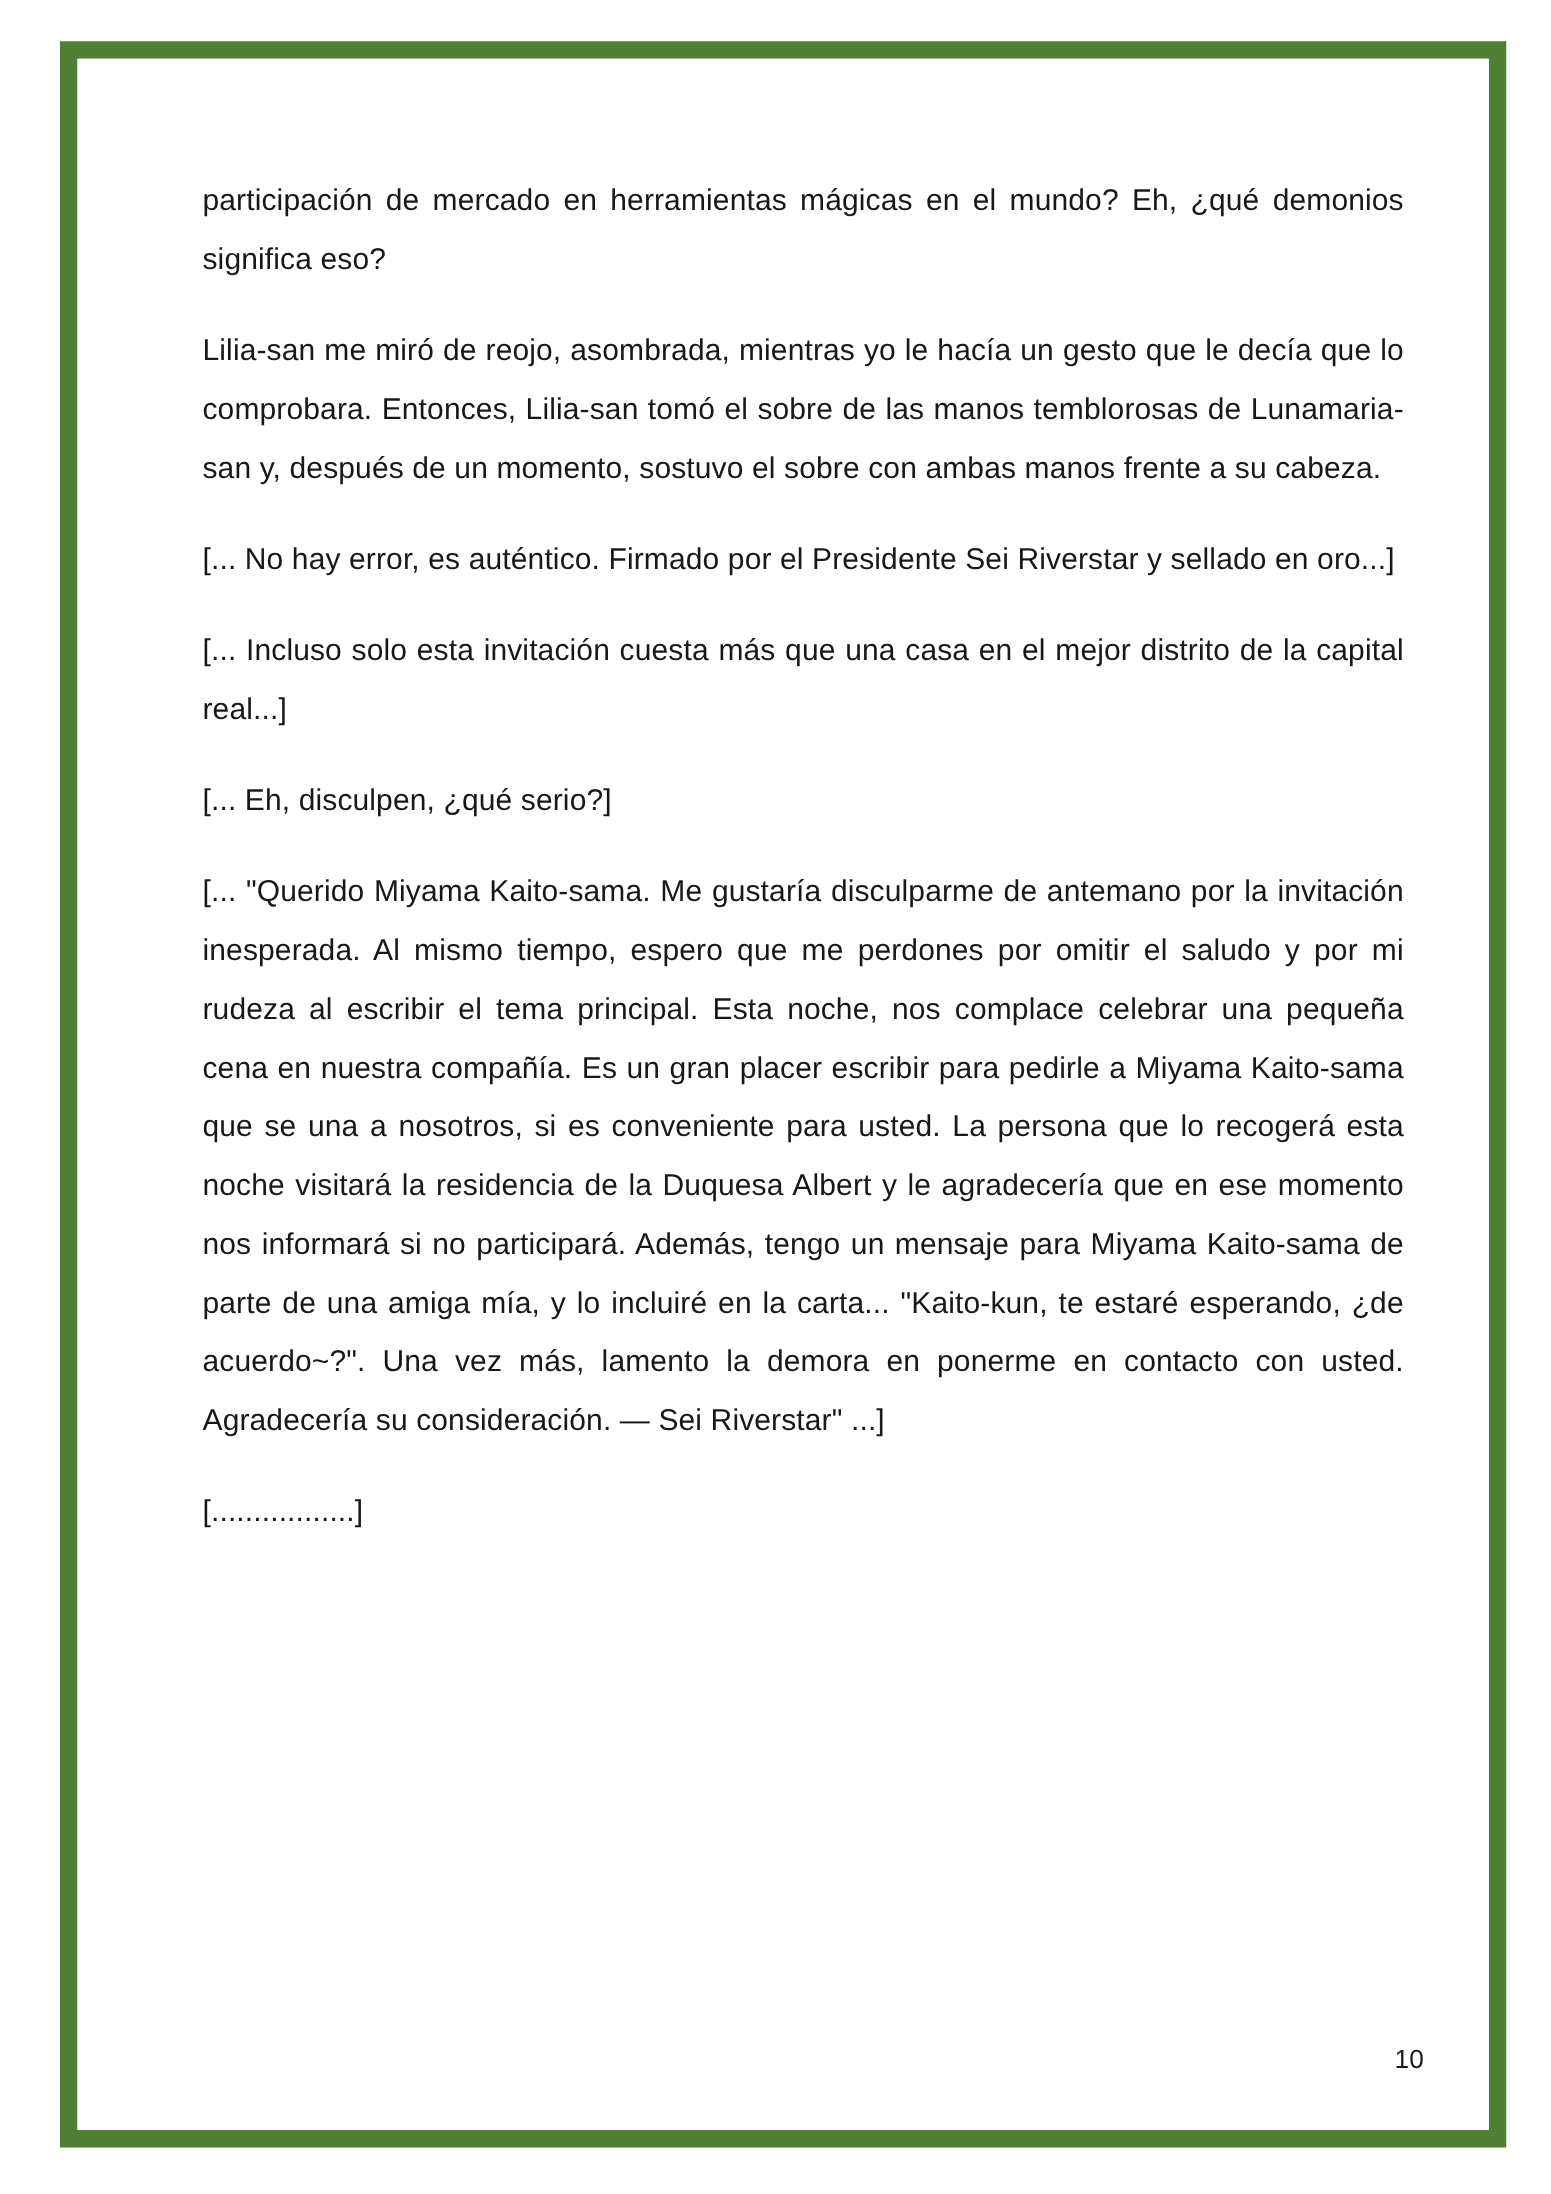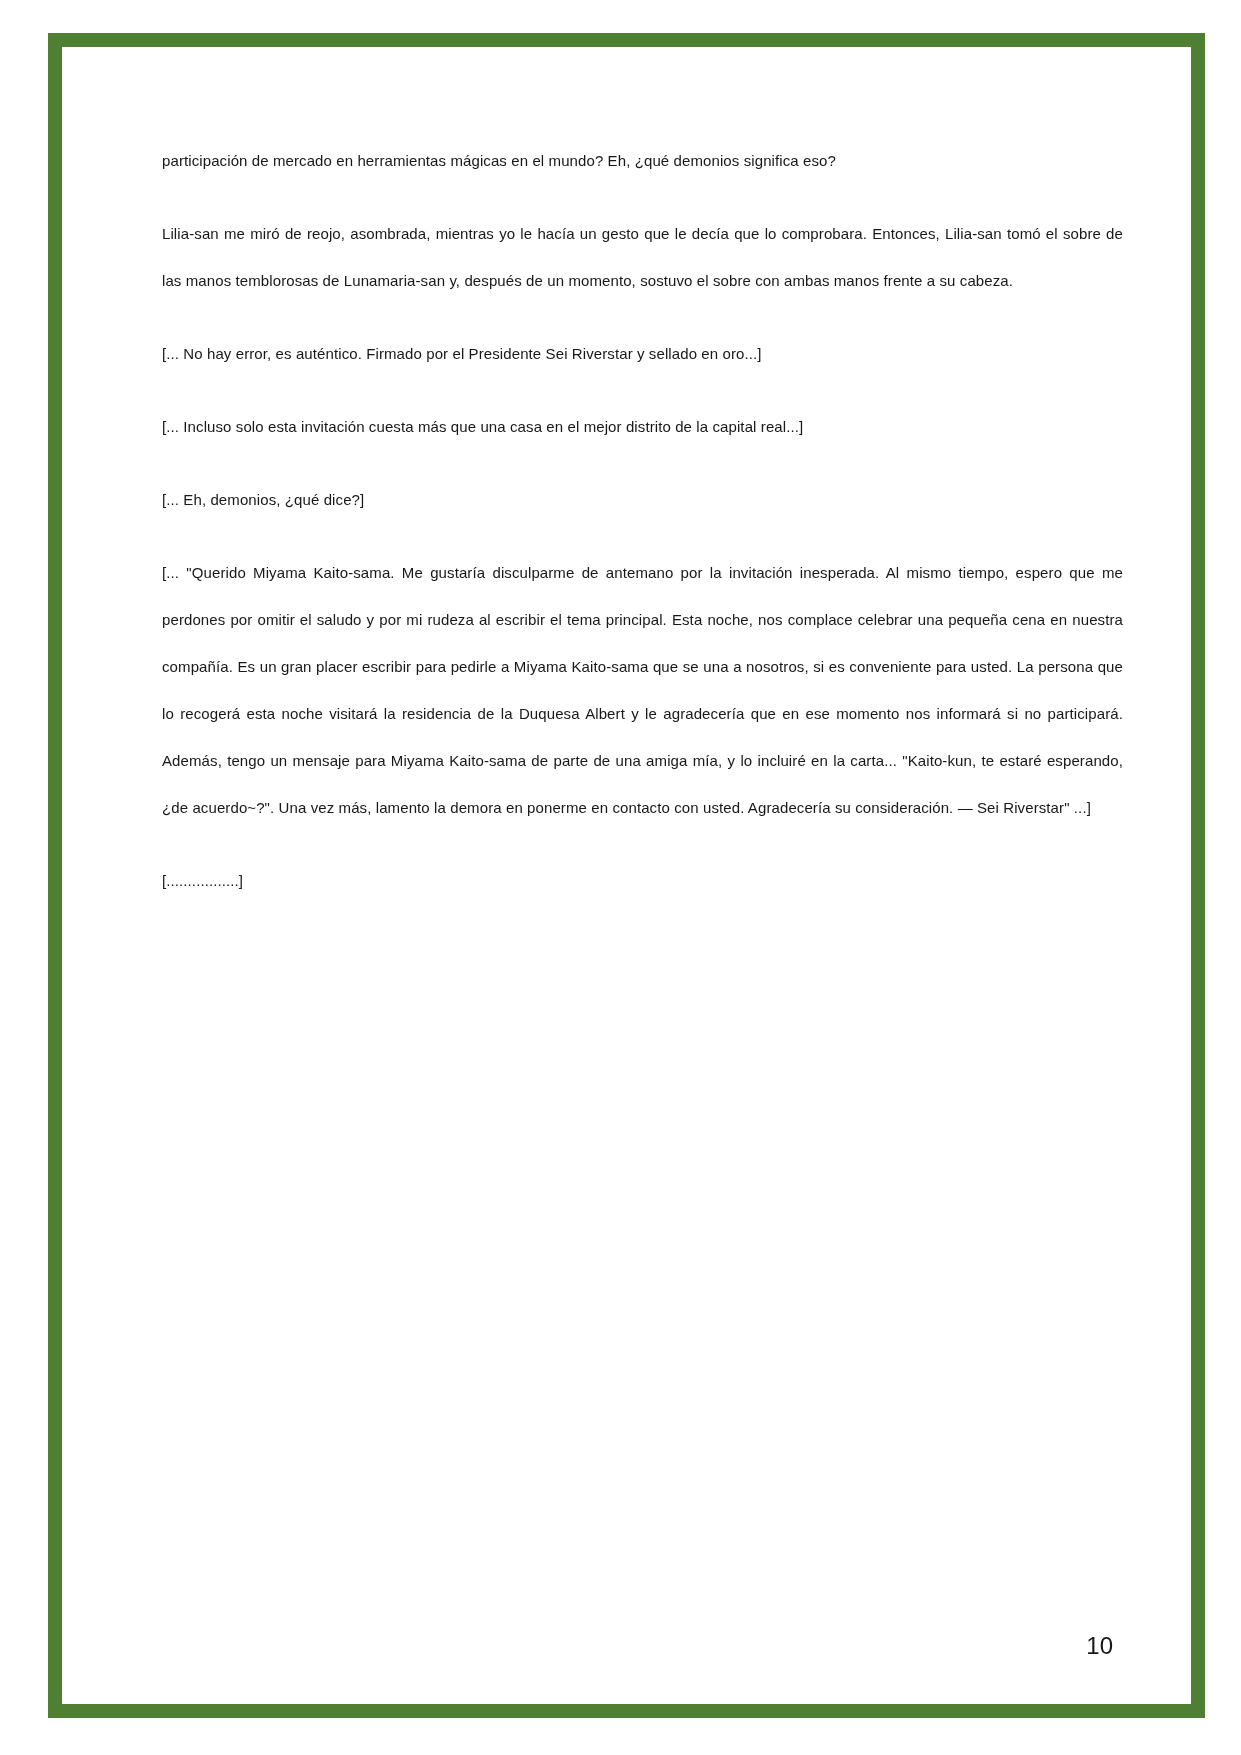--- a/index.html
+++ b/index.html
@@ -40,55 +40,55 @@
     left: 0;
     top: 0;
     right: 0;
     bottom: 0;
     padding: 90px 68px 40px 100px;
     background: #ffffff;
   }
 
   .body-text p {
     margin: 0 0 26px 0;
-    font-size: 15px;
+    font-size: 24px;
     line-height: 47px;
     color: #181818;
     text-align: justify;
     text-justify: inter-word;
     letter-spacing: 0.1px;
     -webkit-hyphens: none;
     hyphens: none;
   }
 
   .body-text p.last-para {
     margin-bottom: 0;
   }
 
   .page-number {
     position: absolute;
-    right: 78px;
+    right: 52px;
     bottom: 46px;
-    font-size: 24px;
+    font-size: 21px;
     color: #181818;
     line-height: 1;
     margin-top: 48px;
   }
 </style>
 </head>
 <body>
 
 <div class="page">
   <div class="green-frame">
     <div class="content-area">
       <div class="body-text">
         <p>participación de mercado en herramientas mágicas en el mundo? Eh, ¿qué demonios significa eso?</p>
         <p>Lilia-san me miró de reojo, asombrada, mientras yo le hacía un gesto que le decía que lo comprobara. Entonces, Lilia-san tomó el sobre de las manos temblorosas de Lunamaria-san y, después de un momento, sostuvo el sobre con ambas manos frente a su cabeza.</p>
         <p>[... No hay error, es auténtico. Firmado por el Presidente Sei Riverstar y sellado en oro...]</p>
         <p>[... Incluso solo esta invitación cuesta más que una casa en el mejor distrito de la capital real...]</p>
-        <p>[... Eh, demonios, ¿qué dice?]</p>
+        <p>[... Eh, disculpen, ¿qué serio?]</p>
         <p>[... "Querido Miyama Kaito-sama. Me gustaría disculparme de antemano por la invitación inesperada. Al mismo tiempo, espero que me perdones por omitir el saludo y por mi rudeza al escribir el tema principal. Esta noche, nos complace celebrar una pequeña cena en nuestra compañía. Es un gran placer escribir para pedirle a Miyama Kaito-sama que se una a nosotros, si es conveniente para usted. La persona que lo recogerá esta noche visitará la residencia de la Duquesa Albert y le agradecería que en ese momento nos informará si no participará. Además, tengo un mensaje para Miyama Kaito-sama de parte de una amiga mía, y lo incluiré en la carta... "Kaito-kun, te estaré esperando, ¿de acuerdo~?". Una vez más, lamento la demora en ponerme en contacto con usted. Agradecería su consideración. — Sei Riverstar" ...]</p>
         <p>[.................]</p>
       </div>
       <div class="page-number">10</div>
     </div>
   </div>
 </div>
 
 </body></html>

